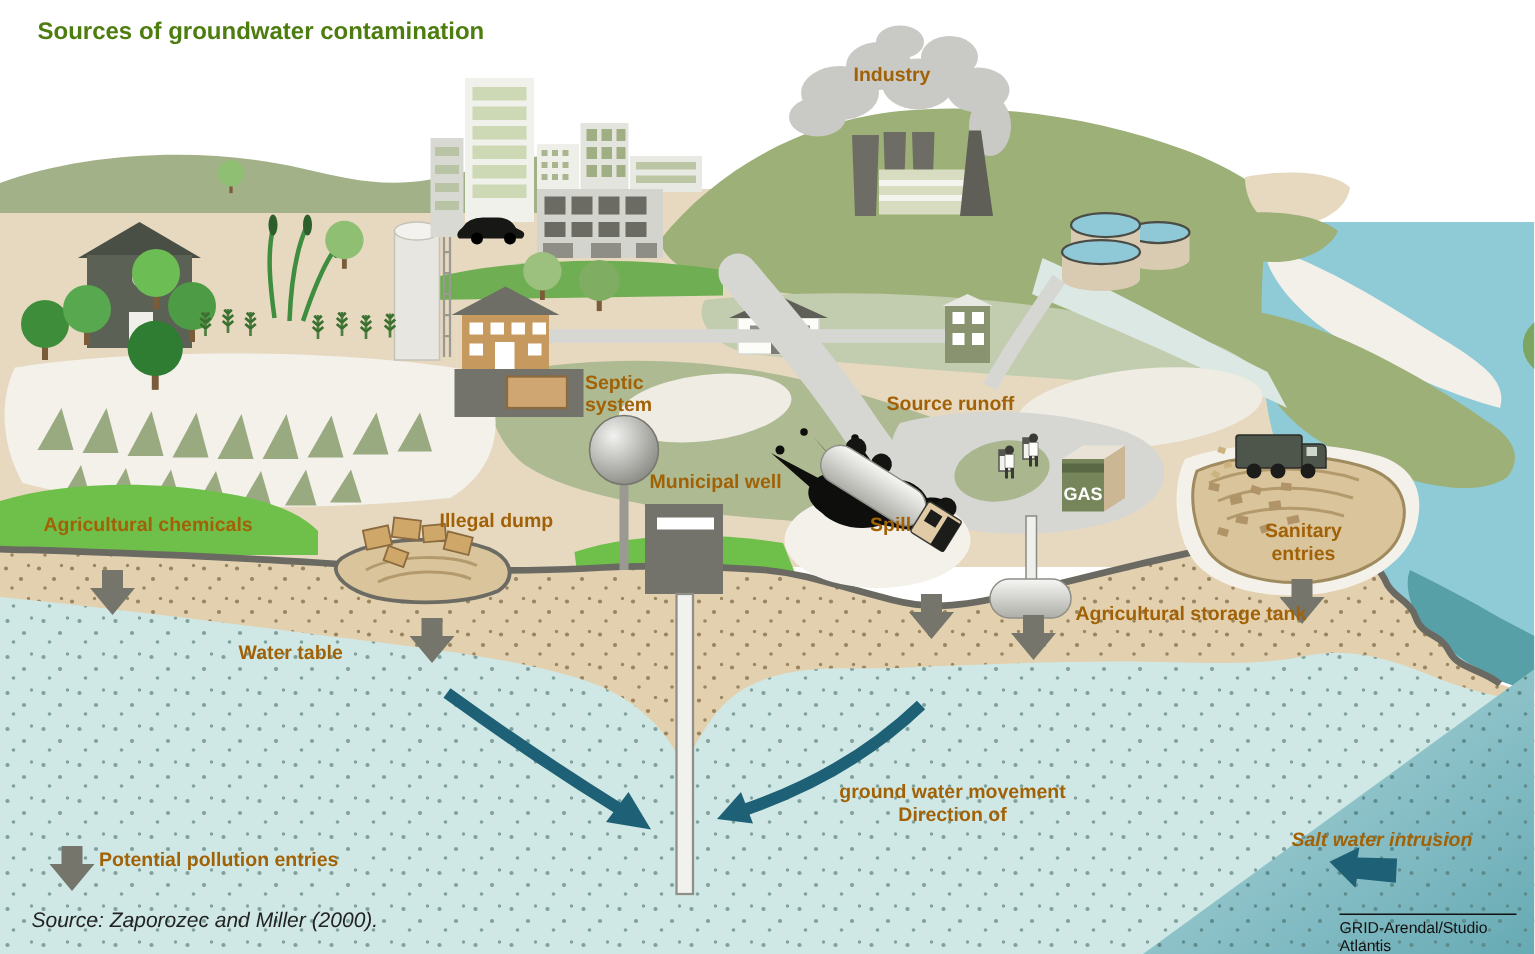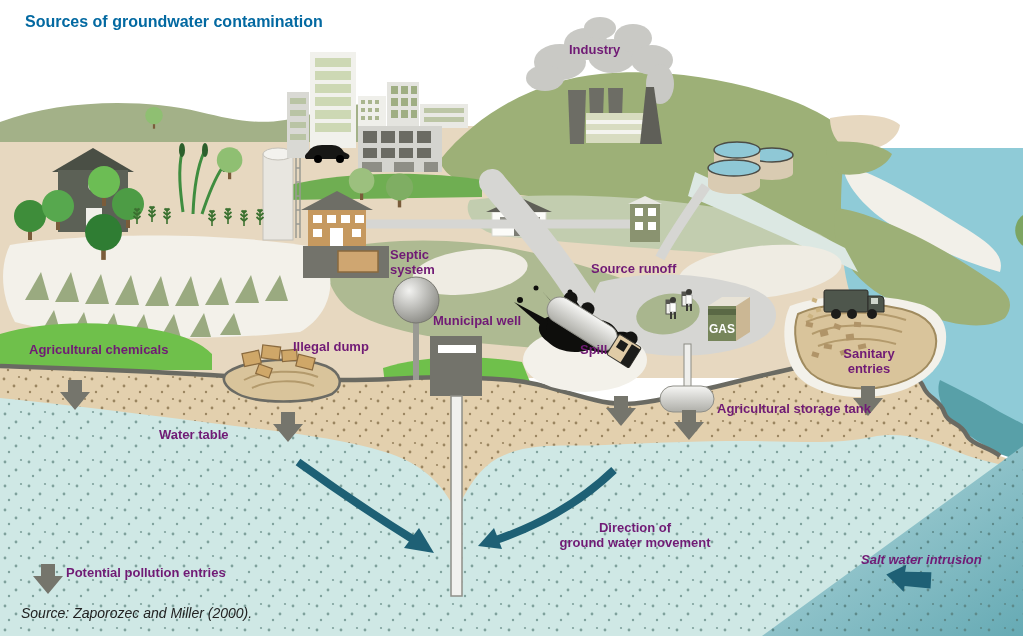--- a/index.html
+++ b/index.html
@@ -1,21 +1,21 @@
 <!DOCTYPE html>
 <html><head>
 <meta charset="utf-8">
 <style>
   html,body{margin:0;padding:0;background:#ffffff;}
   #stage{position:relative;width:1023px;height:636px;overflow:hidden;background:#ffffff;
          font-family:"Liberation Sans",sans-serif;}
   #scene{position:absolute;left:0;top:0;}
-  .lbl{position:absolute;font-size:13px;line-height:1.12;font-weight:700;color:#701a75;white-space:nowrap;}
+  .lbl{position:absolute;font-size:13px;line-height:1.12;font-weight:700;color:#a16207;white-space:nowrap;}
   .lbl.ctr{text-align:center;white-space:normal;}
-  #title{position:absolute;left:25px;top:13px;font-size:16px;font-weight:700;color:#0369a1;}
+  #title{position:absolute;left:25px;top:13px;font-size:16px;font-weight:700;color:#4d7c0f;}
   #source{position:absolute;left:21px;top:605px;font-size:14px;font-style:italic;font-weight:400;color:#222;}
   #credit{position:absolute;left:893px;top:609px;width:118px;border-top:1.5px solid #111;
           padding-top:3px;font-size:10.5px;font-weight:400;color:#111;text-align:left;}
 </style>
 </head>
 <body>
 
 <div id="stage">
 
 <svg id="scene" width="1023" height="636" viewBox="0 0 1023 636">
@@ -422,22 +422,23 @@
 
 <div class="lbl ctr" style="left:828px;top:347px;width:82px;">
   <div>Sanitary</div>
   <div>entries</div>
 </div>
 
 <div class="lbl" style="left:717px;top:402px;">Agricultural storage tank</div>
 <div class="lbl" style="left:159px;top:428px;">Water table</div>
 
 <div class="lbl ctr" style="left:545px;top:521px;width:180px;">
+  <div>ground water movement</div>
   <div>Direction of</div>
-  <div>ground water movement</div>
 </div>
 
 <div class="lbl" style="left:66px;top:566px;">Potential pollution entries</div>
 <div class="lbl" style="left:861px;top:553px;font-style:italic;">Salt water intrusion</div>
 
 <div id="source">Source: Zaporozec and Miller (2000).</div>
+<div id="credit">GRID-Arendal/Studio Atlantis</div>
 
 </div>
 
 </body></html>

